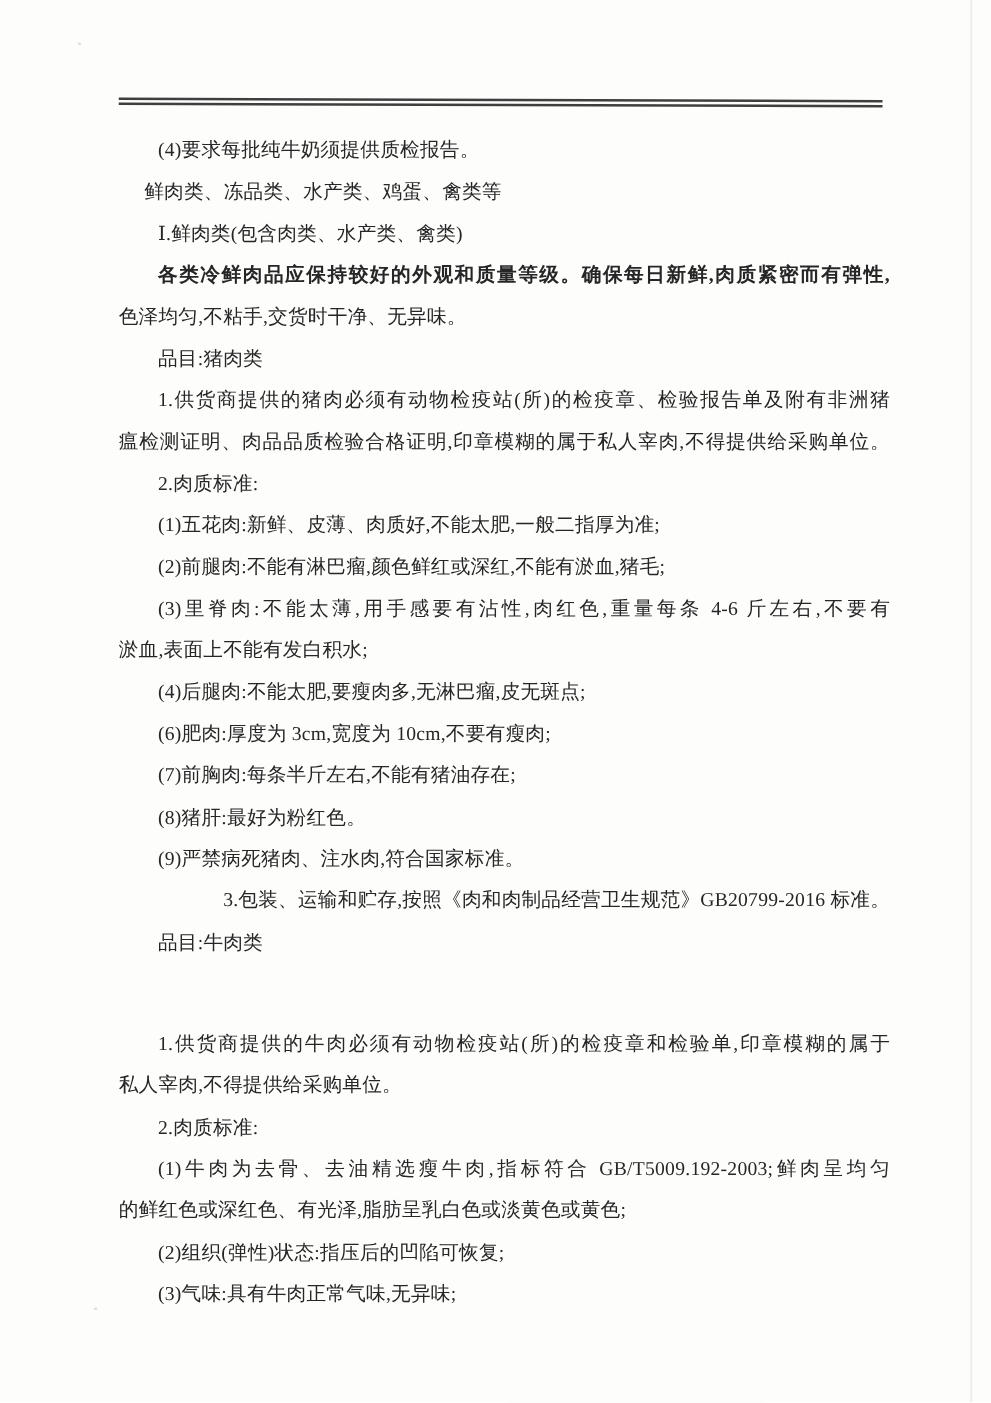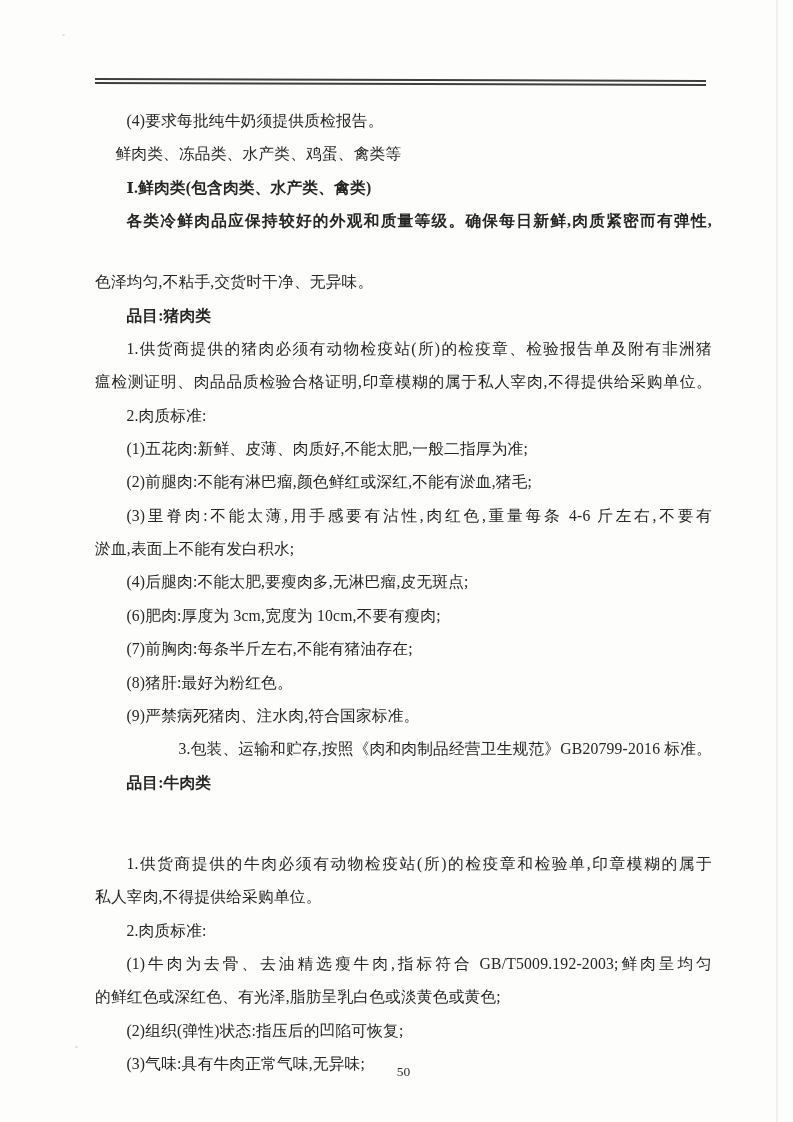--- a/index.html
+++ b/index.html
@@ -34,21 +34,21 @@
     line-height:33.35px;
     font-size:15.7px;
     letter-spacing:0.2px;
     white-space:nowrap;
   }
   .line.full{
     white-space:normal;
     text-align:justify;
     text-align-last:justify;
   }
-  .line.bold{font-weight:700;}
+  .line.bold{font-weight:400;}
   .footer{
     position:absolute;
     left:95px;top:1058px;width:617px;height:28px;
     line-height:28px;
     text-align:center;
     font-size:13.5px;
     color:#333;
   }
   .scan-edge{
     position:absolute;
@@ -69,21 +69,21 @@
 <div class="page">
   <div class="header-rule"></div>
   <div class="scan-edge"></div>
   <div class="speck s1"></div>
   <div class="speck s2"></div>
   <div class="content" id="content">
       <div class="line" style="padding-left: 2em; font-family: Liberation Serif, serif;">(4)要求每批纯牛奶须提供质检报告。</div>
       <div class="line" style="padding-left: 1.3em;">鲜肉类、冻品类、水产类、鸡蛋、禽类等</div>
       <div class="line bold" style="padding-left: 2em;">Ⅰ.鲜肉类(包含肉类、水产类、禽类)</div>
       <div class="line full" style="padding-left: 2em; font-weight: bold;">各类冷鲜肉品应保持较好的外观和质量等级。确保每日新鲜,肉质紧密而有弹性,</div>
-      <div class="line" style="padding-left: 0em; margin-top: 28px;">色泽均匀,不粘手,交货时干净、无异味。</div>
+      <div class="line" style="padding-left: 0em;">色泽均匀,不粘手,交货时干净、无异味。</div>
       <div class="line bold" style="padding-left: 2em;">品目:猪肉类</div>
       <div class="line full" style="padding-left: 2em;">1.供货商提供的猪肉必须有动物检疫站(所)的检疫章、检验报告单及附有非洲猪</div>
       <div class="line full" style="padding-left: 0em;">瘟检测证明、肉品品质检验合格证明,印章模糊的属于私人宰肉,不得提供给采购单位。</div>
       <div class="line" style="padding-left: 2em;">2.肉质标准:</div>
       <div class="line" style="padding-left: 2em;">(1)五花肉:新鲜、皮薄、肉质好,不能太肥,一般二指厚为准;</div>
       <div class="line" style="padding-left: 2em;">(2)前腿肉:不能有淋巴瘤,颜色鲜红或深红,不能有淤血,猪毛;</div>
       <div class="line full" style="padding-left: 2em;">(3)里脊肉:不能太薄,用手感要有沾性,肉红色,重量每条 4-6 斤左右,不要有</div>
       <div class="line" style="padding-left: 0em;">淤血,表面上不能有发白积水;</div>
       <div class="line" style="padding-left: 2em;">(4)后腿肉:不能太肥,要瘦肉多,无淋巴瘤,皮无斑点;</div>
       <div class="line" style="padding-left: 2em;">(6)肥肉:厚度为 3cm,宽度为 10cm,不要有瘦肉;</div>
@@ -93,14 +93,13 @@
       <div class="line" style="padding-left: 2em; text-align: right;">3.包装、运输和贮存,按照《肉和肉制品经营卫生规范》GB20799-2016 标准。</div>
       <div class="line bold" style="padding-left: 2em;">品目:牛肉类</div>
       <div class="line full" style="padding-left: 2em; margin-top: 48px;">1.供货商提供的牛肉必须有动物检疫站(所)的检疫章和检验单,印章模糊的属于</div>
       <div class="line" style="padding-left: 0em;">私人宰肉,不得提供给采购单位。</div>
       <div class="line" style="padding-left: 2em;">2.肉质标准:</div>
       <div class="line full" style="padding-left: 2em;">(1)牛肉为去骨、去油精选瘦牛肉,指标符合 GB/T5009.192-2003;鲜肉呈均匀</div>
       <div class="line" style="padding-left: 0em;">的鲜红色或深红色、有光泽,脂肪呈乳白色或淡黄色或黄色;</div>
       <div class="line" style="padding-left: 2em;">(2)组织(弹性)状态:指压后的凹陷可恢复;</div>
       <div class="line" style="padding-left: 2em;">(3)气味:具有牛肉正常气味,无异味;</div>
     </div>
-  <div class="footer">50</div>
 </div>
 
 </body></html>

